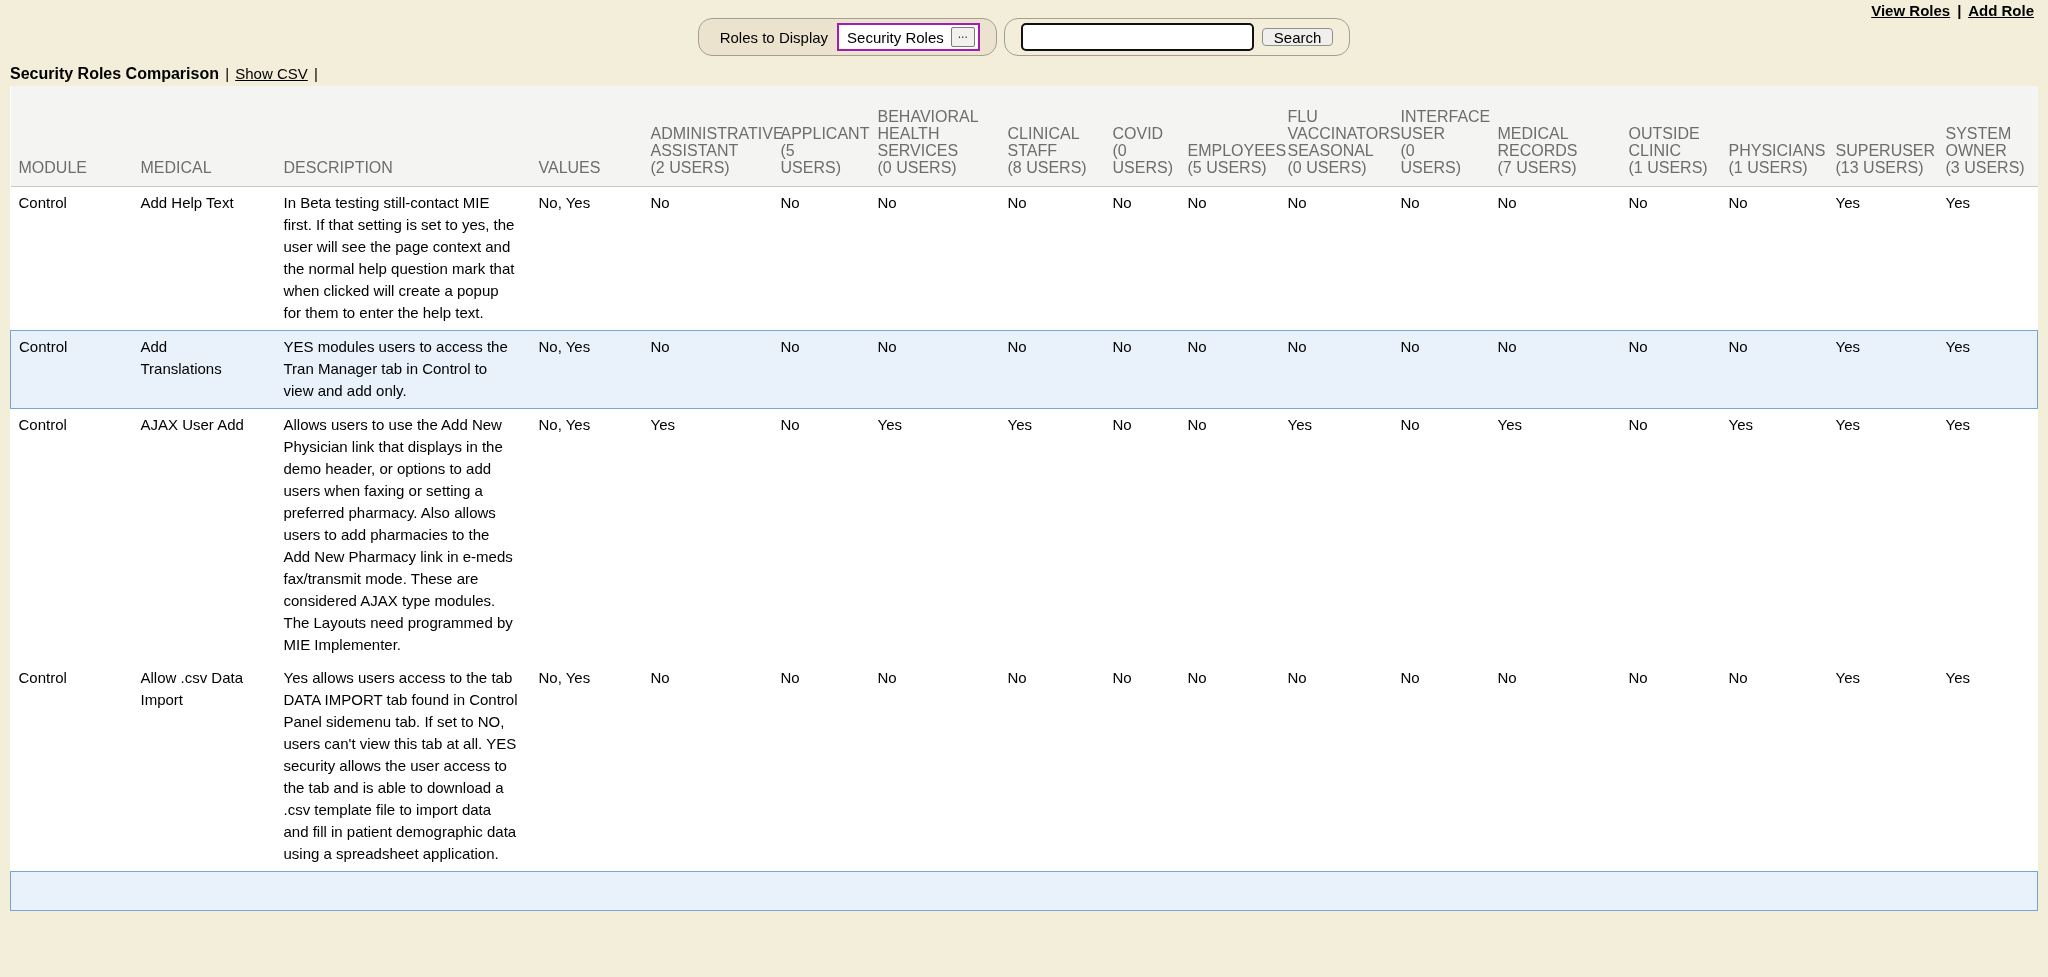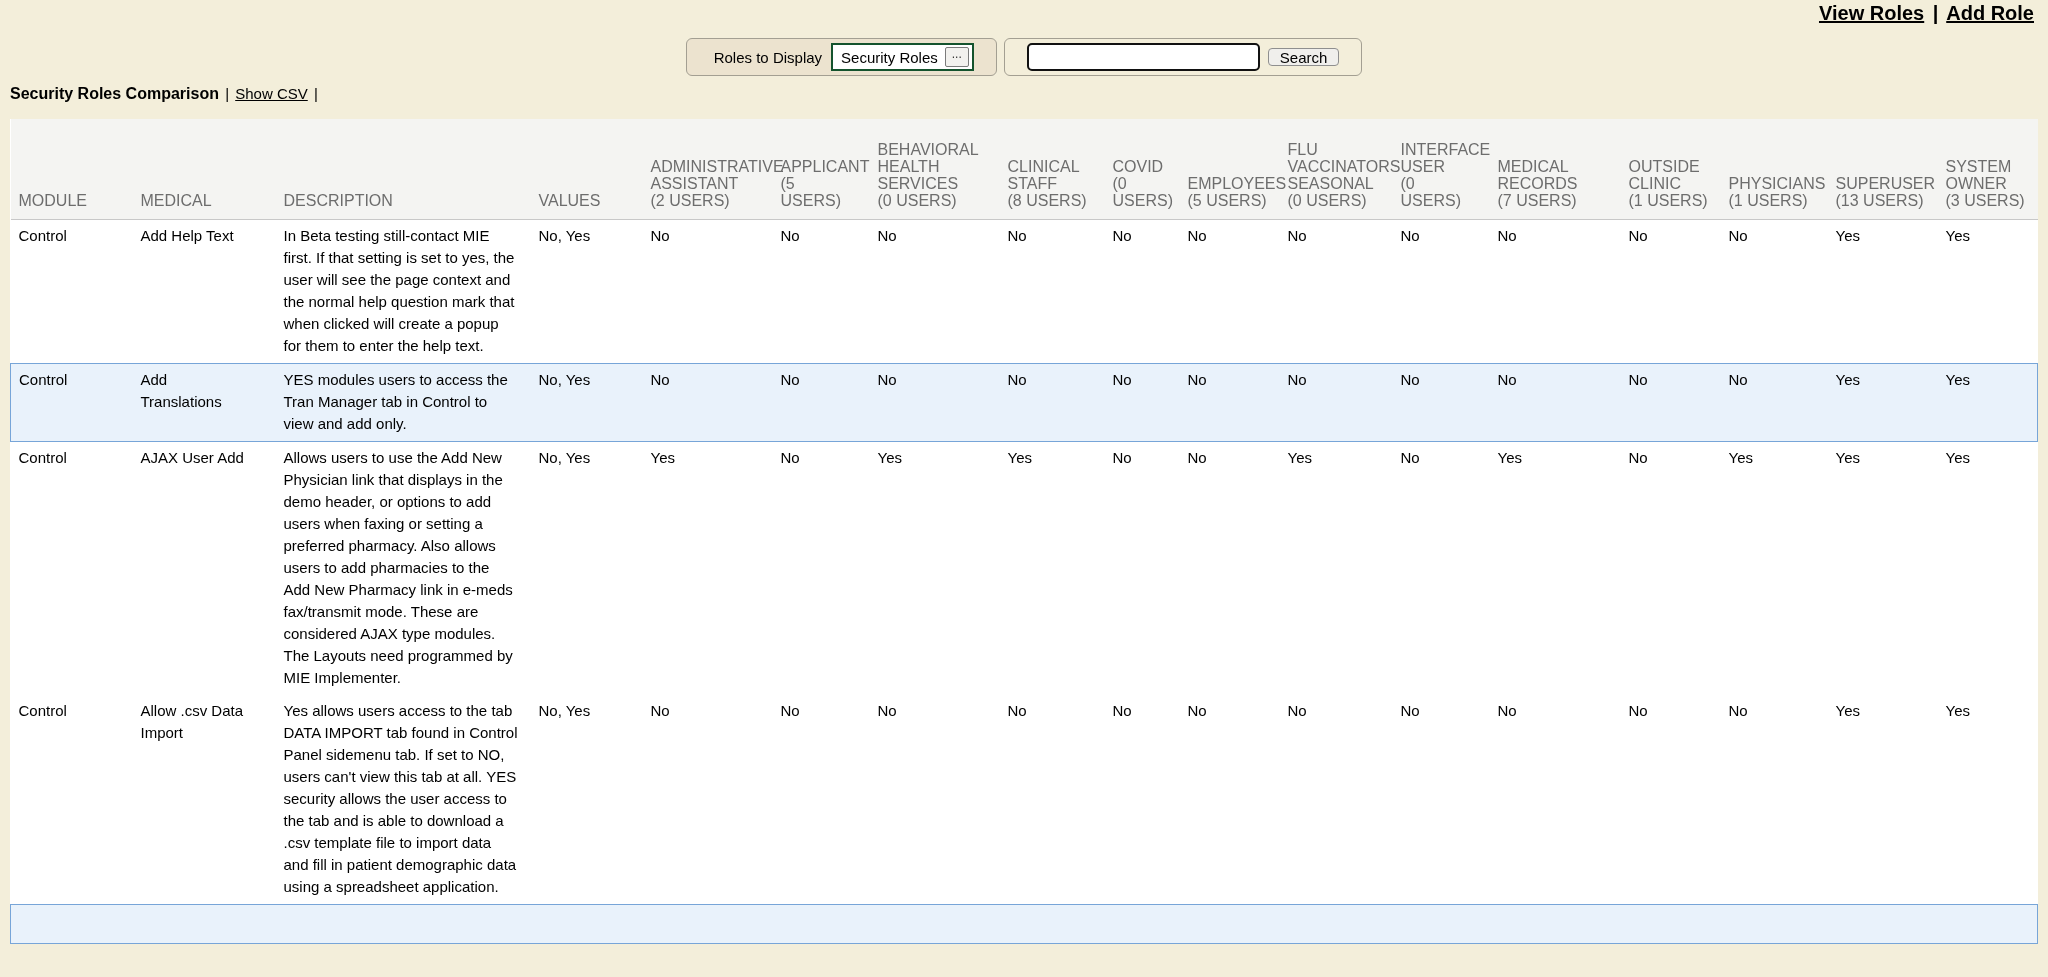--- a/index.html
+++ b/index.html
@@ -18,40 +18,39 @@
     width: 2048px; height: 977px;
     overflow: hidden;
     background: var(--page-bg);
     font-family: "Liberation Sans", "DejaVu Sans", sans-serif;
     color: #000;
   }
   a { color: var(--link-color); text-decoration: underline; cursor: pointer; }
 
   .top-links {
     position: absolute; top: 2px; right: 14px;
-    font-size: 20px; font-weight: bold;
+    font-size: 15px; font-weight: bold;
   }
   .top-links .sep { font-weight: bold; padding: 0 3px; }
 
   .controls-bar {
     display: flex; justify-content: center; align-items: stretch;
     gap: 7px; padding-top: 18px;
   }
   .fieldset {
     border: 1px solid #a39f92;
-    border-radius: 6px;
+    border-radius: 14px;
     background: var(--panel-bg);
     display: flex; align-items: center;
-    padding: 4px 22px;
-    margin-top: 20px;
+    padding: 4px 16px;
   }
   .roles-label { font-size: 15px; padding: 0 9px 0 5px; white-space: nowrap; }
   .roles-select {
     background: #fff;
-    border: 2px solid #14532d;
+    border: 2px solid #a21caf;
     display: flex; align-items: center;
     padding: 2px 3px 2px 8px; gap: 7px;
     font-size: 15px; height: 28px; cursor: pointer; white-space: nowrap;
   }
   .ellipsis-btn {
     font-family: inherit; font-size: 12px; line-height: 10px;
     background: #f2f1ee; color: #333;
     border: 1px solid #7b7b7b; border-radius: 2px;
     width: 24px; height: 20px; padding: 0 2px 6px 2px; cursor: pointer;
   }
@@ -62,21 +61,21 @@
     background: #fff; font-family: inherit; font-size: 15px;
     padding: 1px 7px; outline: none;
   }
   .search-btn {
     font-family: inherit; font-size: 15px;
     background: #f0efec; color: #000;
     border: 1px solid #8f8f8f; border-radius: 4px;
     height: 18px; padding: 0 11px; cursor: pointer;
   }
 
-  .heading { font-size: 15px; margin: 9px 0 16px 10px; }
+  .heading { font-size: 15px; margin: 9px 0 3px 10px; }
   .heading .title { font-weight: bold; font-size: 16px; }
   .heading .sep { padding: 0 2px; }
 
   table.roles-table {
     border-collapse: collapse; table-layout: fixed;
     width: 2028px; margin-left: 10px;
     background: #ffffff;
   }
   table.roles-table thead th {
     background: var(--header-bg);

